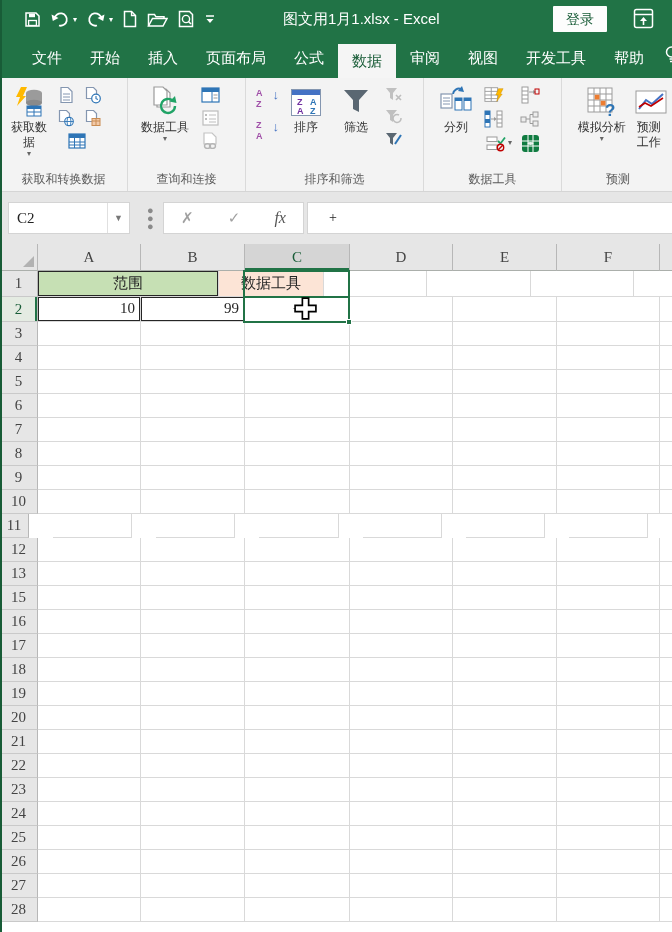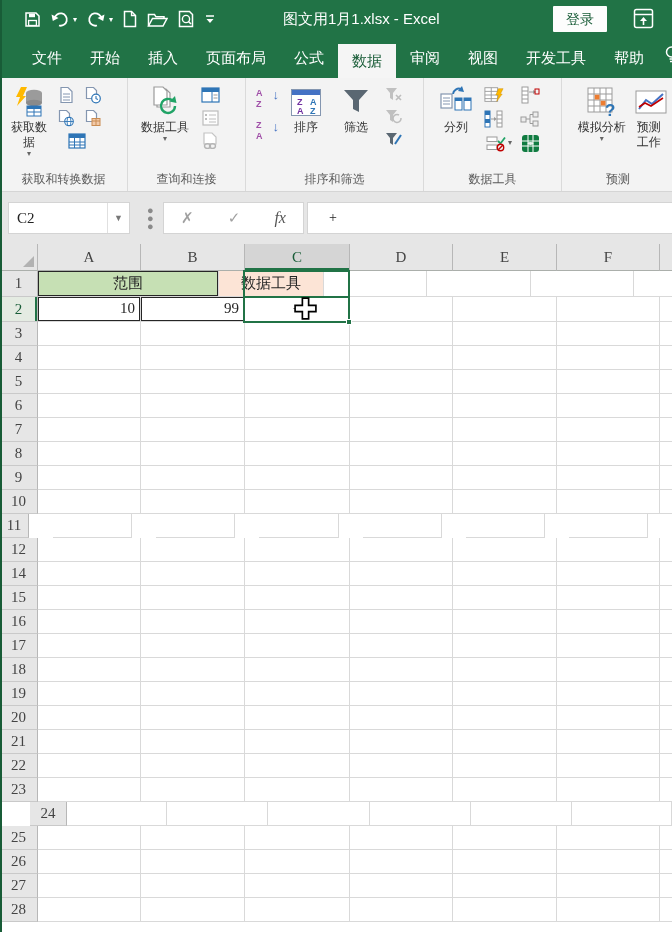--- a/index.html
+++ b/index.html
@@ -578,21 +578,21 @@
         <div class="rh" style="line-height: 23px;">12</div>
         <div class="cell" style="width: 103px;"></div>
         <div class="cell" style="width: 104px;"></div>
         <div class="cell" style="width: 105px;"></div>
         <div class="cell" style="width: 103px;"></div>
         <div class="cell" style="width: 104px;"></div>
         <div class="cell" style="width: 103px;"></div>
         <div class="cell sliver"></div>
       </div>
       <div class="row" style="height: 24px;">
-        <div class="rh" style="line-height: 23px;">14</div>
+        <div class="rh" style="line-height: 23px;">13</div>
         <div class="cell" style="width: 103px;"></div>
         <div class="cell" style="width: 104px;"></div>
         <div class="cell" style="width: 105px;"></div>
         <div class="cell" style="width: 103px;"></div>
         <div class="cell" style="width: 104px;"></div>
         <div class="cell" style="width: 103px;"></div>
         <div class="cell sliver"></div>
       </div>
       <div class="row" style="height: 24px;">
         <div class="rh" style="line-height: 23px;">15</div>
@@ -677,21 +677,21 @@
       <div class="row" style="height: 24px;">
         <div class="rh" style="line-height: 23px;">23</div>
         <div class="cell" style="width: 103px;"></div>
         <div class="cell" style="width: 104px;"></div>
         <div class="cell" style="width: 105px;"></div>
         <div class="cell" style="width: 103px;"></div>
         <div class="cell" style="width: 104px;"></div>
         <div class="cell" style="width: 103px;"></div>
         <div class="cell sliver"></div>
       </div>
-      <div class="row" style="height: 24px; padding-left: 30px;">
+      <div class="row" style="height: 24px;">
         <div class="rh" style="line-height: 23px;">24</div>
         <div class="cell" style="width: 103px;"></div>
         <div class="cell" style="width: 104px;"></div>
         <div class="cell" style="width: 105px;"></div>
         <div class="cell" style="width: 103px;"></div>
         <div class="cell" style="width: 104px;"></div>
         <div class="cell" style="width: 103px;"></div>
         <div class="cell sliver"></div>
       </div>
       <div class="row" style="height: 24px;">

